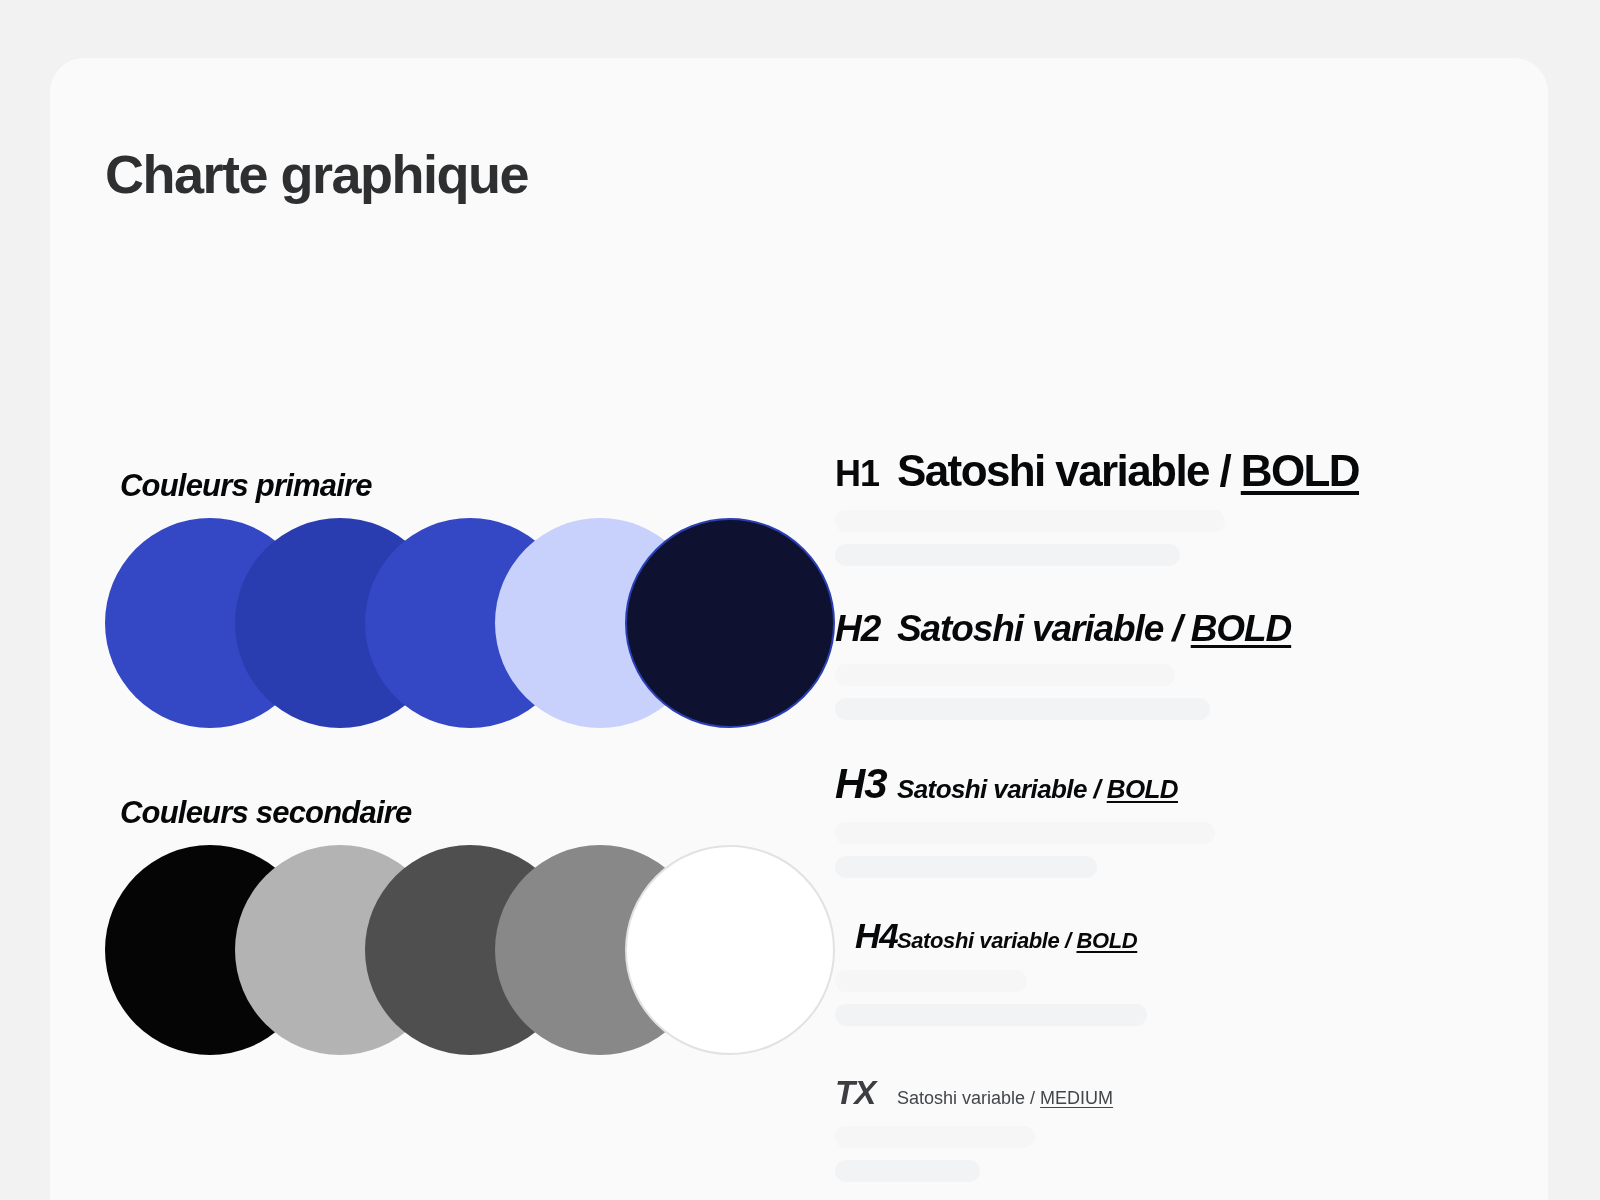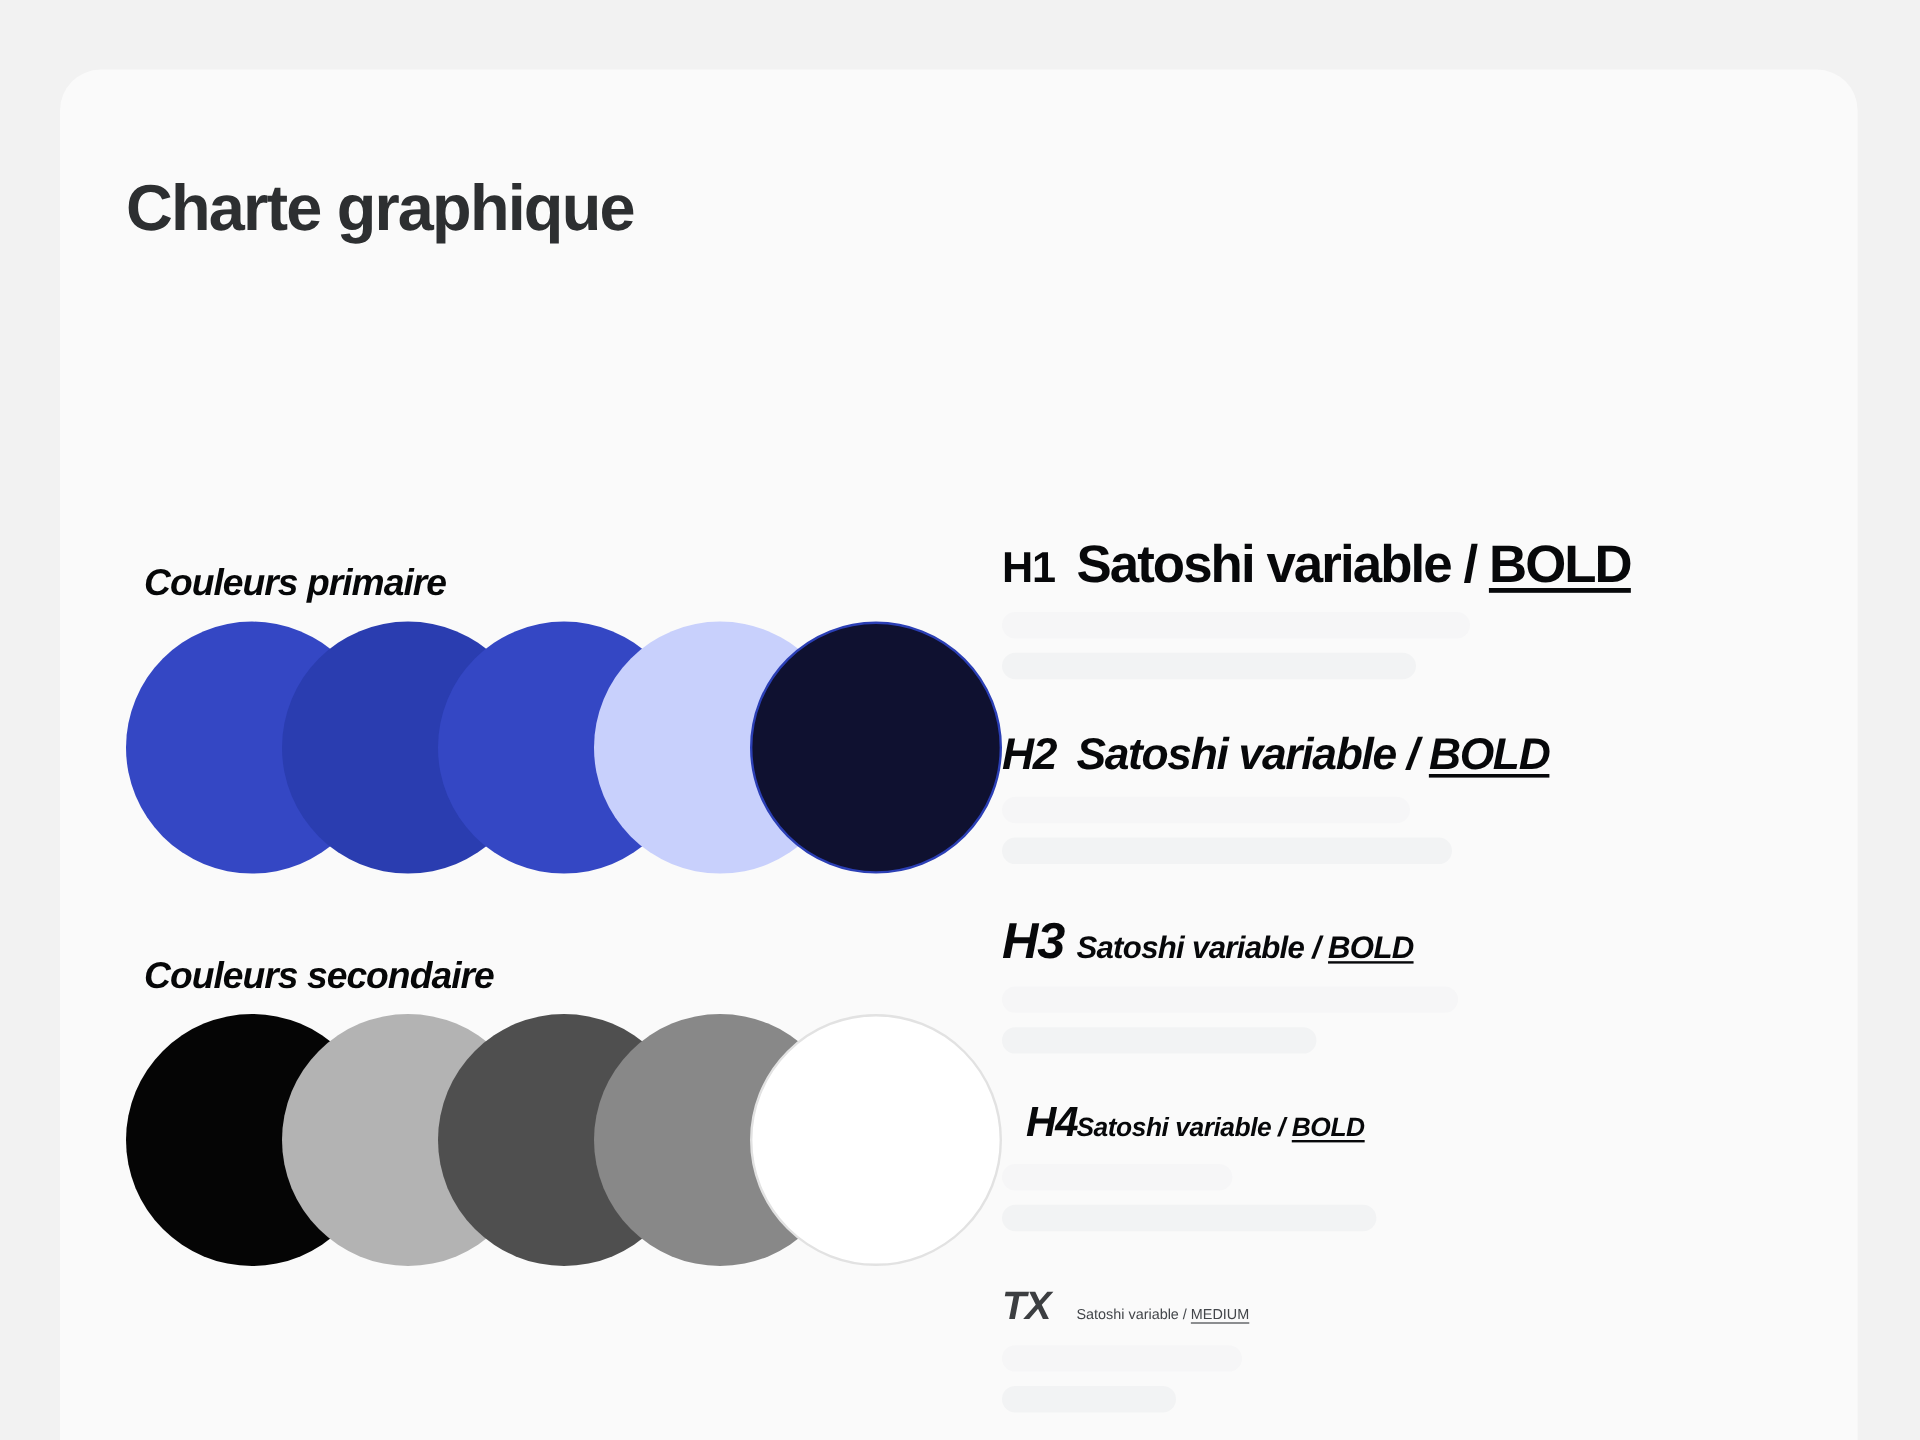--- a/index.html
+++ b/index.html
@@ -143,21 +143,21 @@
 
   .h3 .type-tag  { font-size: 42px; letter-spacing: -1px; width: 62px; }
   .h3 .type-spec { font-size: 26px; font-weight: bold; letter-spacing: -0.6px; }
   .h3 .type-spec .u { text-decoration-thickness: 2px; text-underline-offset: 3px; }
 
   .h4 .type-tag  { font-size: 35px; letter-spacing: -1px; width: 62px; padding-left: 20px; }
   .h4 .type-spec { font-size: 22px; font-weight: bold; letter-spacing: -0.4px; }
   .h4 .type-spec .u { text-decoration-thickness: 2px; text-underline-offset: 3px; }
 
   .tx .type-tag  { font-size: 33px; letter-spacing: -1px; width: 62px; color: #3C3E41; }
-  .tx .type-spec { font-size: 12px; font-weight: normal; font-style: normal; color: #43464A; letter-spacing: 0px; margin-top: 24px; }
+  .tx .type-spec { font-size: 18px; font-weight: normal; font-style: normal; color: #43464A; letter-spacing: 0px; margin-top: 24px; }
   .tx .type-spec .u { text-decoration-thickness: 1px; text-underline-offset: 3px; }
 
   
   .bars { margin-top: 14px; }
   .bar {
     height: 22px;
     border-radius: 11px;
     background: #F2F3F4;
     margin-bottom: 12px;
   }

